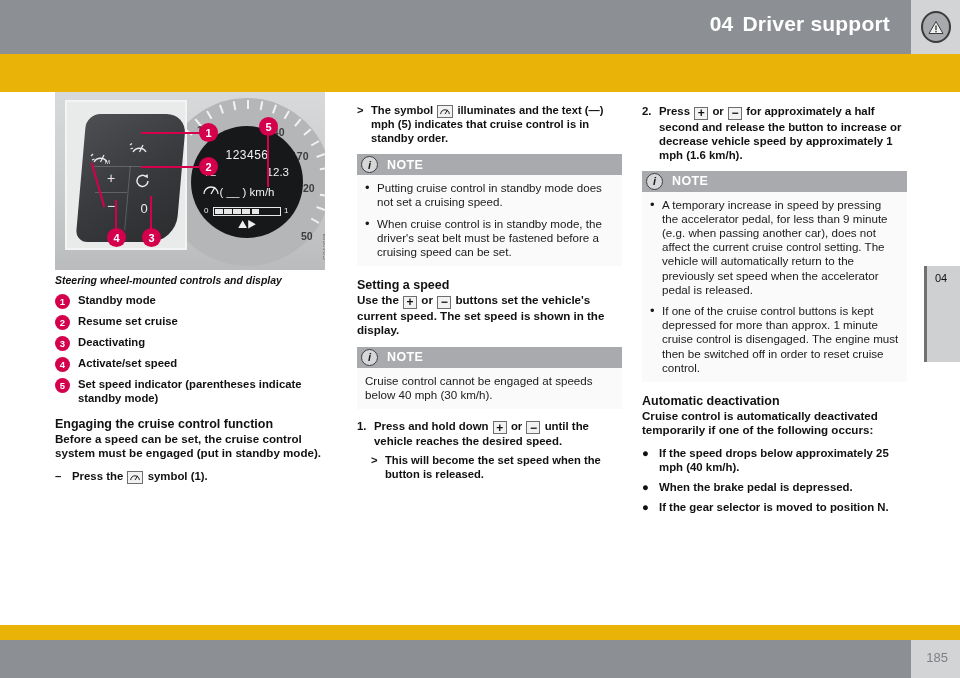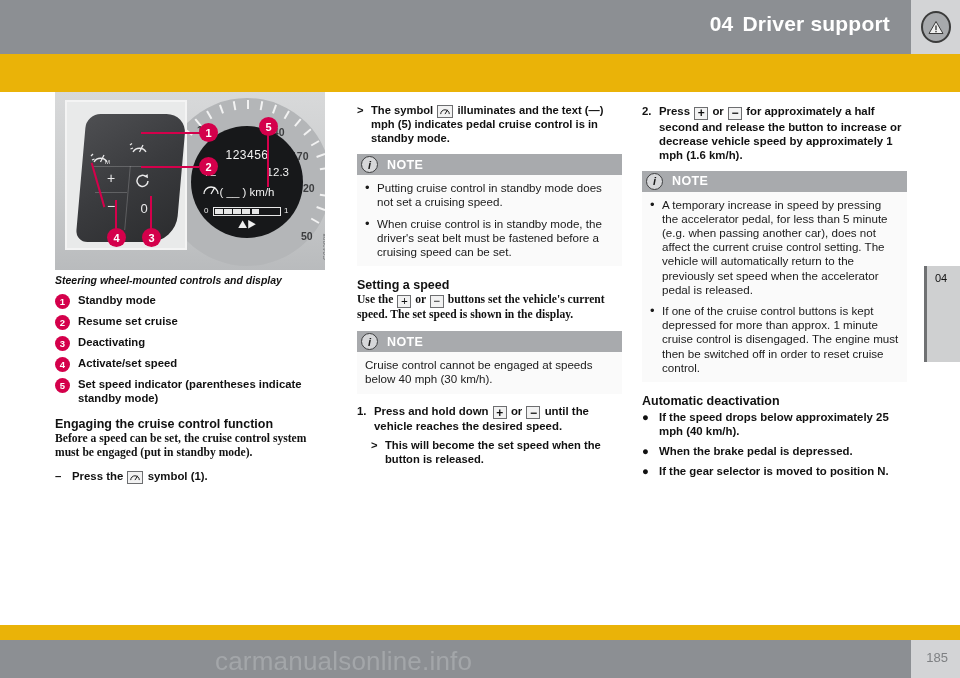--- a/index.html
+++ b/index.html
@@ -59,21 +59,21 @@
   h2.red {
     color: #d4004b; font-size: 14px; font-weight: bold;
     margin: 12px 0 7px 0; letter-spacing: .1px;
   }
   h3.sec {
     font-size: 12.5px; font-weight: bold; color: #111;
     margin: 12px 0 1px 0;
   }
   p.body {
     font-size: 11.6px; line-height: 14.4px; color: #111;
-    font-weight: bold; margin: 0 0 8px 0; font-family: Liberation Serif, serif;
+    font-weight: bold; margin: 0 0 8px 0;
   }
   .caption {
     font-size: 10.5px; font-weight: bold; font-style: italic;
     color: #111; margin: 4px 0 7px 0; line-height: 13px;
   }
 
   
   .figure {
     position: relative; width: 270px; height: 178px;
     background: linear-gradient(180deg,#d8d9da 0%, #c9cbcc 55%, #b9bbbd 100%);
@@ -419,21 +419,21 @@
         <span class="mk">&gt;</span>
         <span class="bd"><span>The symbol</span>
           <span class="keycc">
             <svg width="12" height="9" viewBox="0 0 14 10" aria-hidden="true">
               <path d="M2 8 A5 5 0 0 1 12 8" fill="none" stroke="#111" stroke-width="1.1"></path>
               <line x1="7" y1="8" x2="10" y2="3" stroke="#111" stroke-width="1.1"></line>
             </svg>
           </span>
           <span>illuminates and the text</span>
           <span>(—) mph (5)</span>
-          <span>indicates pedal cruise control is in standby mode.</span></span>
+          <span>indicates that cruise control is in standby order.</span></span>
       </div>
 
       <div class="note">
         <div class="note-hd">
           <span class="note-i">i</span>
           <span class="note-t">NOTE</span>
         </div>
         <div class="note-bd">
           <ul>
             <li>
@@ -492,31 +492,32 @@
 
       <div class="note">
         <div class="note-hd">
           <span class="note-i">i</span>
           <span class="note-t">NOTE</span>
         </div>
         <div class="note-bd">
           <ul>
             <li>
                 <span class="dot">•</span>
-                <span class="txt">A temporary increase in speed by pressing the accelerator pedal, for less than 5 minute (e.g. when passing another car), does not affect the current cruise control setting. The vehicle will automatically return to the previously set speed when the accelerator pedal is released.</span>
+                <span class="txt">A temporary increase in speed by pressing the accelerator pedal, for less than 9 minute (e.g. when passing another car), does not affect the current cruise control setting. The vehicle will automatically return to the previously set speed when the accelerator pedal is released.</span>
               </li>
             <li>
                 <span class="dot">•</span>
                 <span class="txt">If one of the cruise control buttons is kept depressed for more than approx. 1 minute cruise control is disengaged. The engine must then be switched off in order to reset cruise control.</span>
               </li>
           </ul>
         </div>
       </div>
 
       <h3 class="sec">Automatic deactivation</h3>
+      <p class="body">Cruise control is automatically deactivated temporarily if one of the following occurs:</p>
 
       <ul class="blist">
         <li class="litem">
             <span class="mk">●</span>
             <span class="bd">If the speed drops below approximately 25 mph (40 km/h).</span>
           </li>
         <li class="litem">
             <span class="mk">●</span>
             <span class="bd">When the brake pedal is depressed.</span>
           </li>
@@ -527,18 +528,17 @@
       </ul>
     </div>
 
   </div>
 
   <div class="sidetab">
     <span>04</span>
   </div>
 
   <div class="footer">
-    <div class="footer-wm">carmanualsonline.info</div>
     <div class="footer-tab"></div>
     <div class="footer-pg">185</div>
   </div>
 
 </div>
 
 </body></html>

